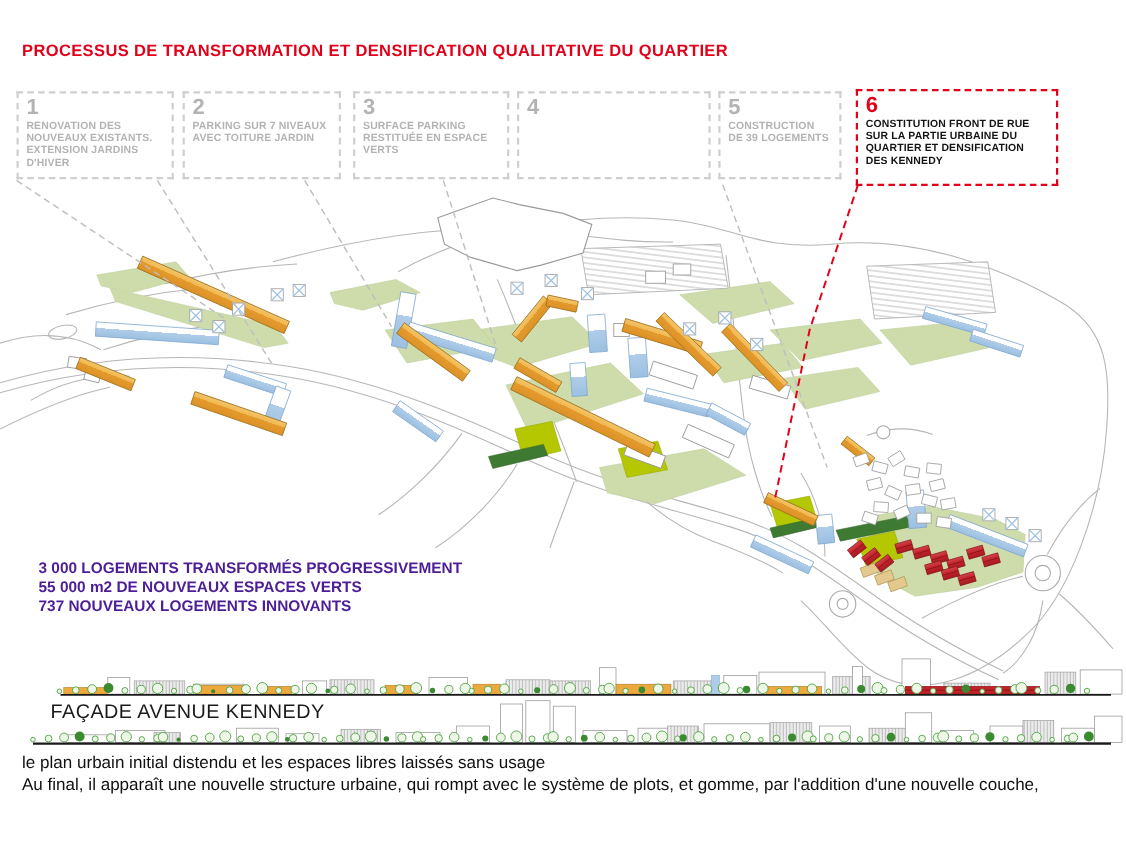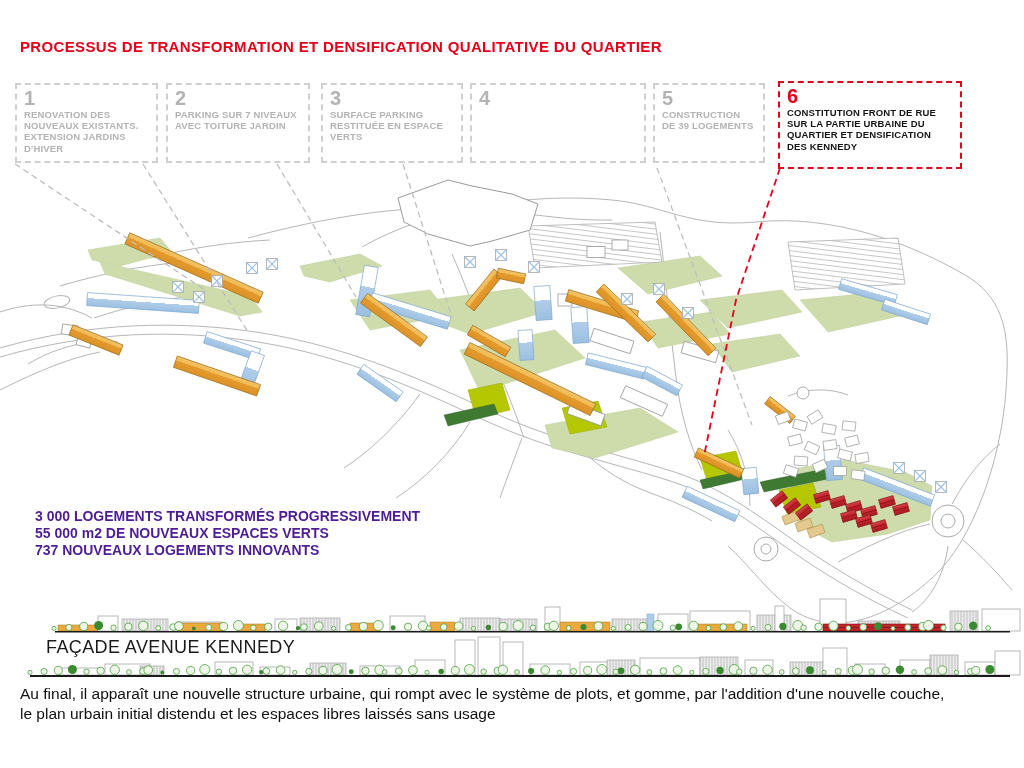--- a/index.html
+++ b/index.html
@@ -557,16 +557,16 @@
 
   <div class="stats">
     <div>3 000 LOGEMENTS TRANSFORMÉS PROGRESSIVEMENT</div>
     <div>55 000 m2 DE NOUVEAUX ESPACES VERTS</div>
     <div>737 NOUVEAUX LOGEMENTS INNOVANTS</div>
   </div>
 
   <div class="facadelabel">FAÇADE AVENUE KENNEDY</div>
 
   <div class="footer">
+    <div>le plan urbain initial distendu et les espaces libres laissés sans usage</div>
     <div>Au final, il apparaît une nouvelle structure urbaine, qui rompt avec le système de plots, et gomme, par l'addition d'une nouvelle couche,</div>
-    <div>le plan urbain initial distendu et les espaces libres laissés sans usage</div>
   </div>
 </div>
 
 </body></html>

